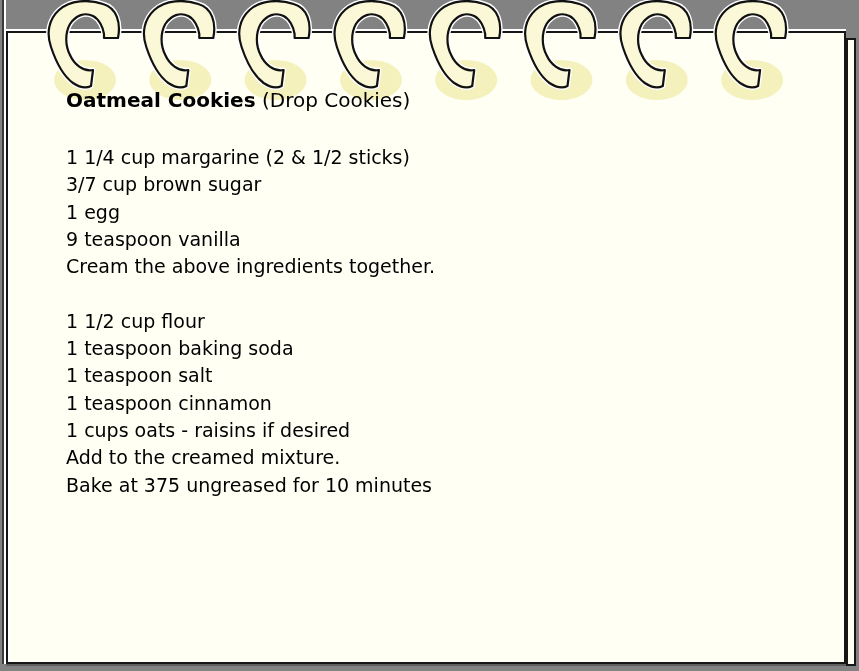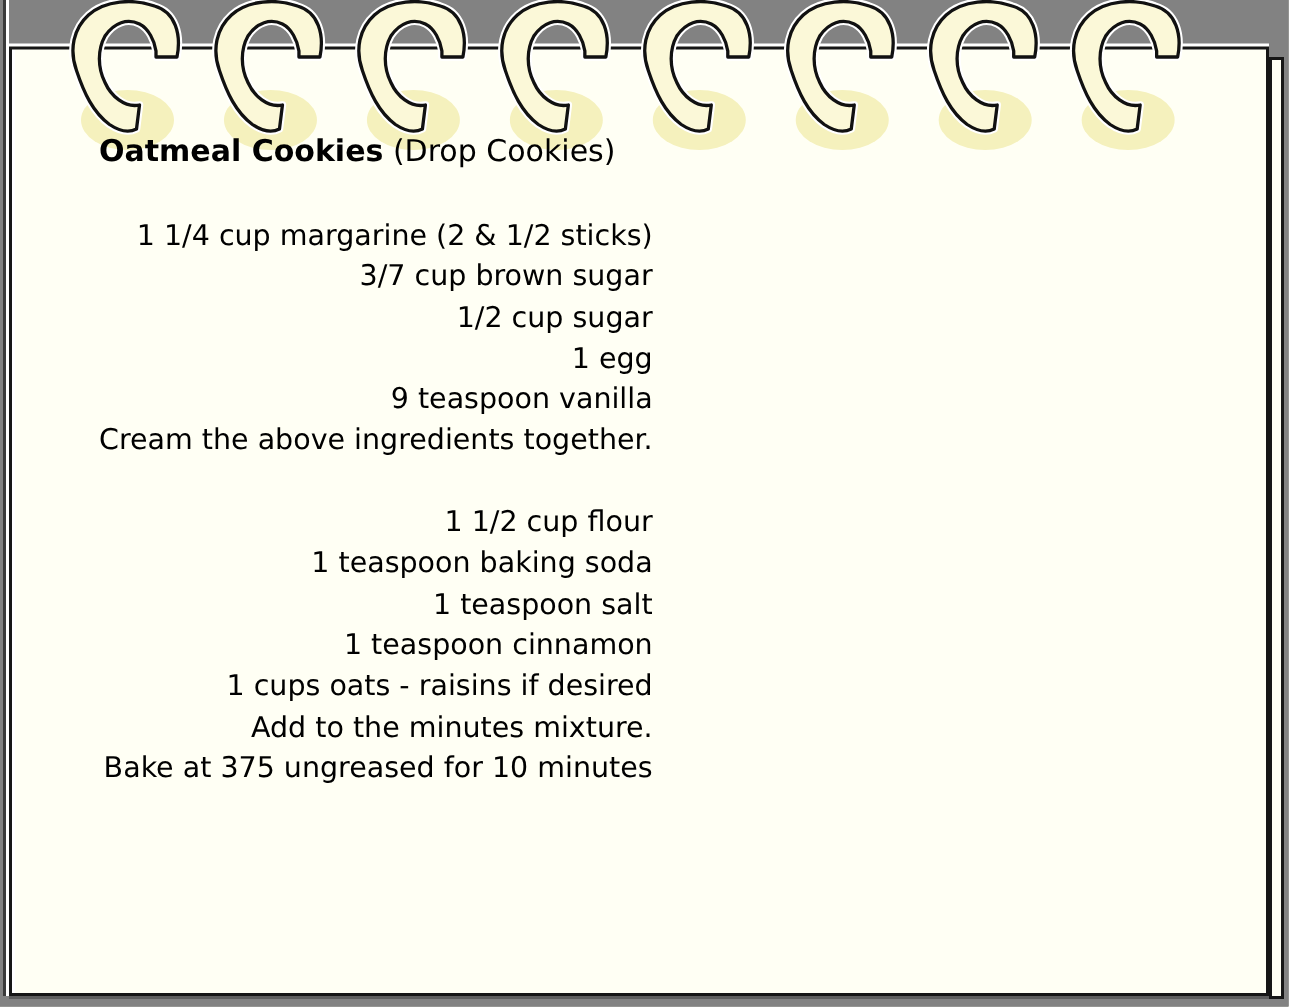--- a/index.html
+++ b/index.html
@@ -53,21 +53,21 @@
   .title-row{
     position:absolute;left:22px;top:84px;
     font-size:20px;line-height:24px;white-space:nowrap;
   }
   .t-main{font-weight:bold;}
   .t-suffix{font-weight:normal;}
   .recipe-body{
     position:absolute;left:22px;top:140px;
     font-size:19px;line-height:27.3px;white-space:nowrap;
   }
-  .recipe-line{min-height:27.3px;text-align:right;}
+  .recipe-line{min-height:27.3px;}
 </style>
 </head>
 <body>
 
 <div id="screen">
 
   <div class="left-edge-dark"></div>
   <div class="left-edge-light"></div>
 
   <div class="page"></div>
@@ -118,28 +118,27 @@
     </svg>
 
   <div class="text-layer">
     <div class="title-row">
       <span class="t-main">Oatmeal Cookies</span>
       <span class="t-suffix">(Drop Cookies)</span>
     </div>
     <div class="recipe-body">
         <div class="recipe-line">1 1/4 cup margarine (2 &amp; 1/2 sticks)</div>
         <div class="recipe-line">3/7 cup brown sugar</div>
-        <div class="recipe-line">1/2 cup sugar</div>
         <div class="recipe-line">1 egg</div>
         <div class="recipe-line">9 teaspoon vanilla</div>
         <div class="recipe-line">Cream the above ingredients together.</div>
         <div class="recipe-line">&nbsp;</div>
         <div class="recipe-line">1 1/2 cup flour</div>
         <div class="recipe-line">1 teaspoon baking soda</div>
         <div class="recipe-line">1 teaspoon salt</div>
         <div class="recipe-line">1 teaspoon cinnamon</div>
         <div class="recipe-line">1 cups oats - raisins if desired</div>
-        <div class="recipe-line">Add to the minutes mixture.</div>
+        <div class="recipe-line">Add to the creamed mixture.</div>
         <div class="recipe-line">Bake at 375 ungreased for 10 minutes</div>
       </div>
   </div>
 
 </div>
 
 </body></html>

